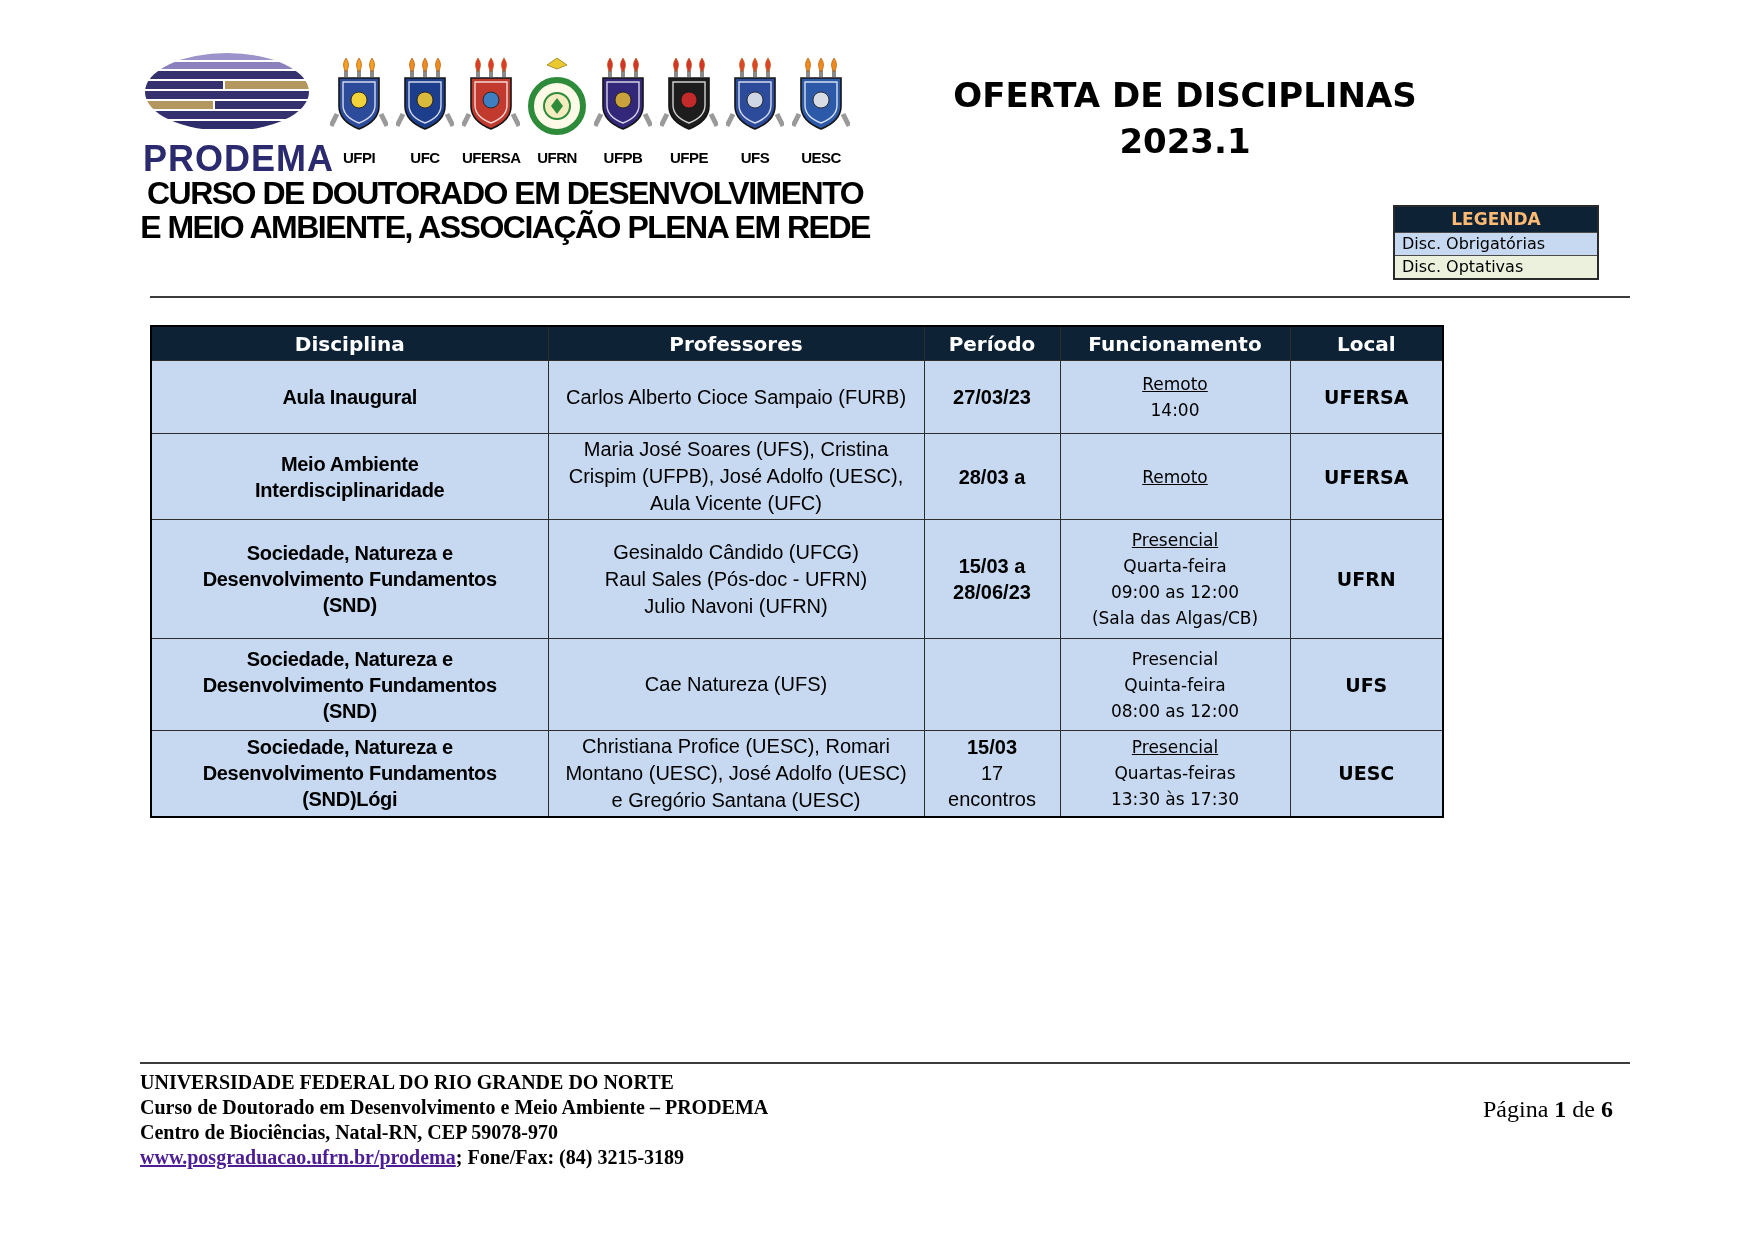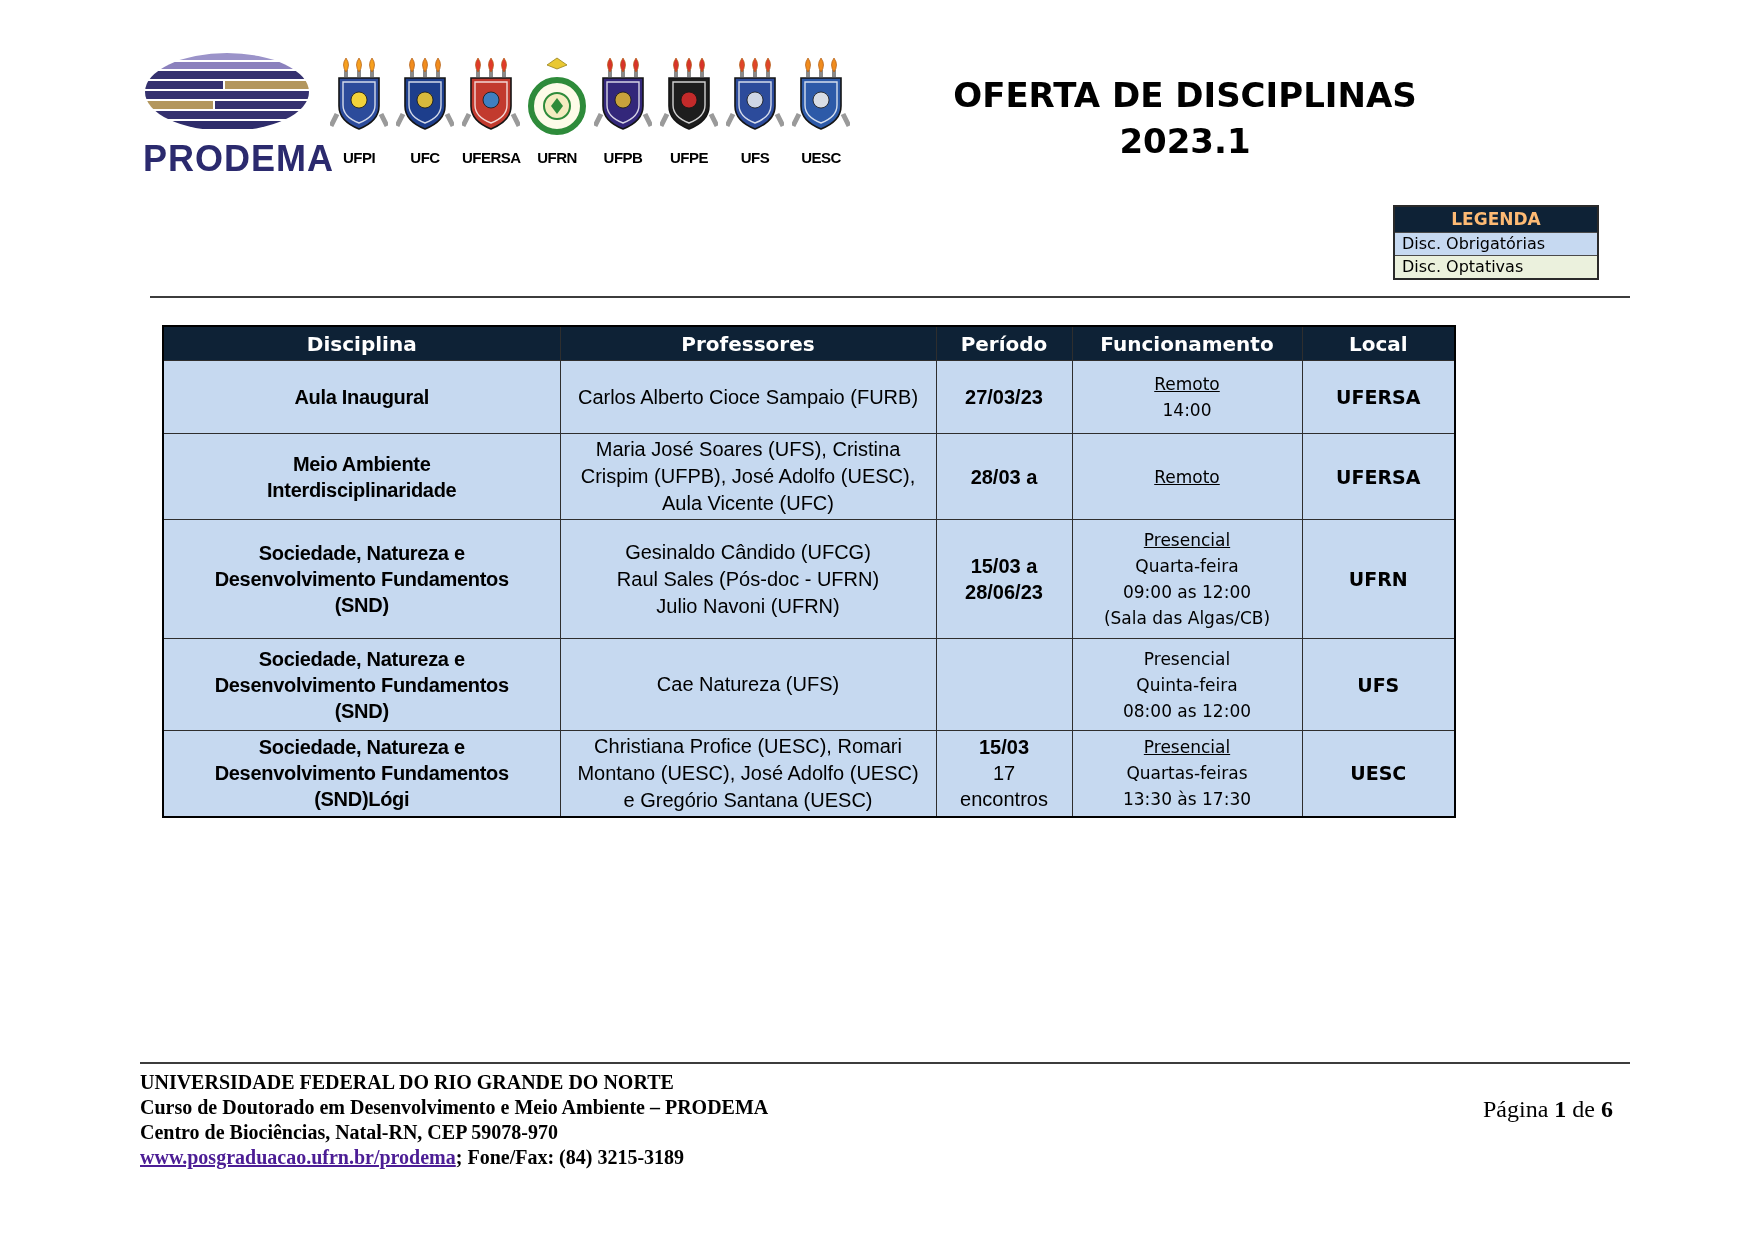--- a/index.html
+++ b/index.html
@@ -39,21 +39,21 @@
   }
   .legend-item{
     font-size:16px;padding:1px 8px 2px 7px;border-top:1.5px solid #4a4a4a;
   }
   
   .rule{position:absolute;background:#3c3c3c;height:2px;}
   .rule-top{left:150px;top:296px;width:1480px;}
   .rule-bottom{left:140px;top:1062px;width:1490px;height:1.5px;}
   
   table.offer{
-    position:absolute;left:162px;top:325px;width:1292px;
+    position:absolute;left:150px;top:325px;width:1292px;
     border-collapse:collapse;table-layout:fixed;border-radius:13px;
   }
   table.offer td,table.offer th{
     border:1.5px solid #2e2e2e;vertical-align:middle;text-align:center;
     padding:0 4px;overflow:hidden;
   }
   table.offer{border:2px solid #000;}
   th.hd{
     background:var(--navy);color:#fff;font-family:"DejaVu Sans",sans-serif;
     font-weight:bold;font-size:20px;height:33px;padding:0;
@@ -206,20 +206,24 @@
       <path d="M7 58 l-6 12 M51 58 l6 12" stroke="#9a9a9a" stroke-width="5"></path>
         </svg>
     <div class="crest-label">UESC</div></div>
     </div>
 
   <div class="title-block">
     <div>OFERTA DE DISCIPLINAS</div>
     <div>2023.1</div>
   </div>
 
+  <div class="subtitle-block">
+    <div>CURSO DE DOUTORADO EM DESENVOLVIMENTO</div>
+    <div>E MEIO AMBIENTE, ASSOCIAÇÃO PLENA EM REDE</div>
+  </div>
 
   <div class="legend">
     <div class="legend-title">LEGENDA</div>
     <div id="legend-items">
         <div class="legend-item" style="background: rgb(198, 217, 241);">Disc. Obrigatórias</div>
         <div class="legend-item" style="background: rgb(235, 241, 221);">Disc. Optativas</div>
       </div>
   </div>
 
   <div class="rule rule-top"></div>

